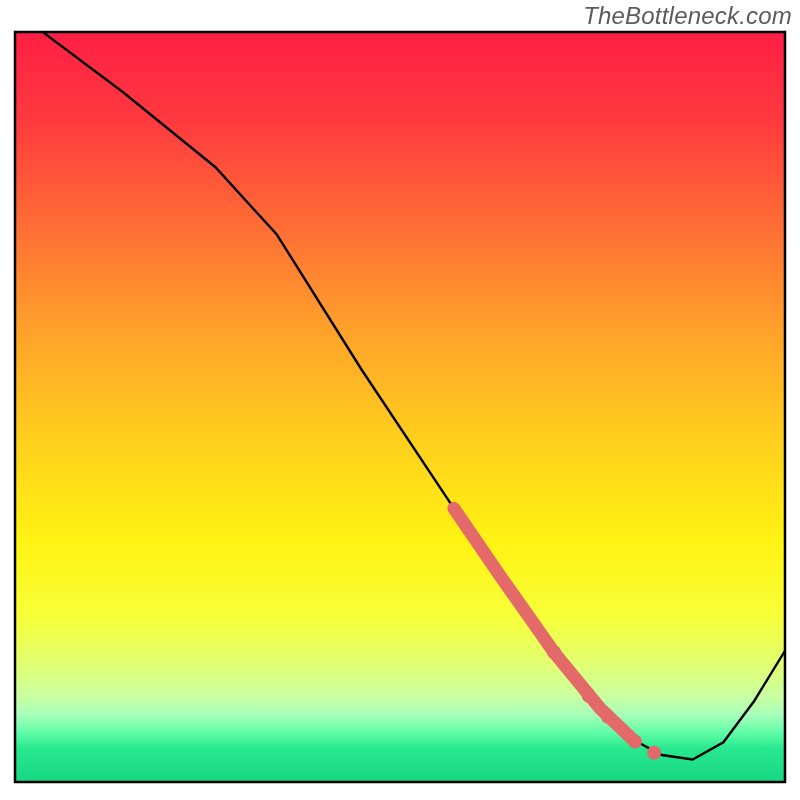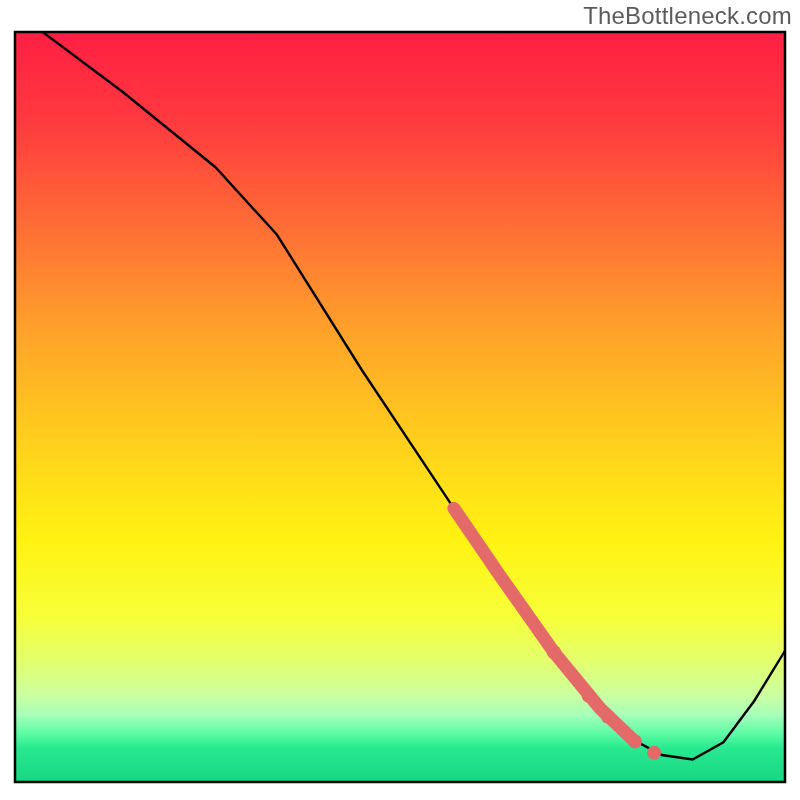--- a/index.html
+++ b/index.html
@@ -18,20 +18,21 @@
   }
   .watermark {
     position: absolute;
     top: 2px;
     right: 8px;
     font-size: 24px;
     font-weight: 500;
     color: #5b5b5b;
     letter-spacing: 0.2px;
     z-index: 10;
+    font-style: italic;
   }
   svg {
     position: absolute;
     top: 0;
     left: 0;
   }
 </style>
 </head>
 <body>
 

